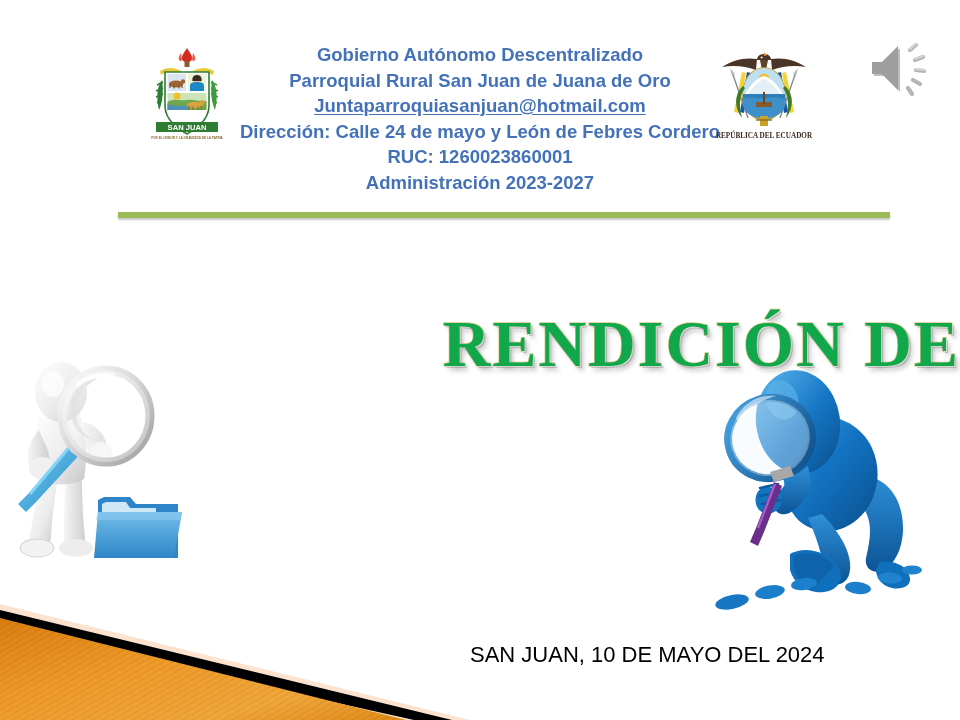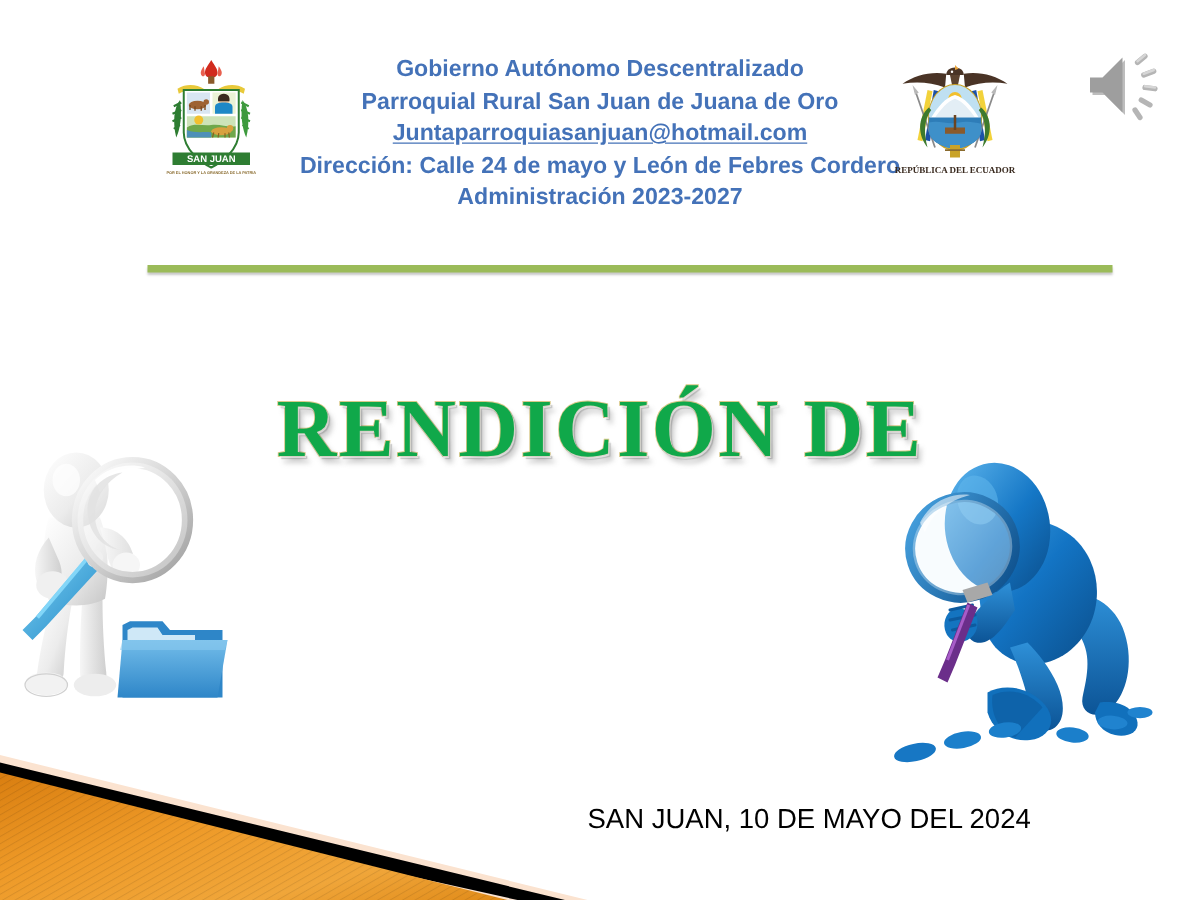--- a/index.html
+++ b/index.html
@@ -34,21 +34,21 @@
     white-space: nowrap;
   }
   .header-line.email {
     text-decoration: underline;
     text-underline-offset: 2px;
   }
 
   
   .logo-left {
     position: absolute;
-    left: 130px;
+    left: 148px;
     top: 44px;
     width: 78px;
     height: 100px;
   }
   .logo-right {
     position: absolute;
     left: 712px;
     top: 46px;
     width: 105px;
     height: 96px;
@@ -74,21 +74,21 @@
     background: #9BBB59;
     box-shadow: 0 2px 2px rgba(0,0,0,0.22);
   }
 
   
   .title-wrap {
     position: absolute;
     left: 0;
     top: 296px;
     width: 960px;
-    text-align: center;
+    text-align: right;
     pointer-events: none;
   }
   .title-line {
     font-family: "Liberation Serif", serif;
     font-weight: bold;
     font-size: 66px;
     line-height: 96px;
     color: #10A84A;
     letter-spacing: 2px;
     -webkit-text-stroke: 1.4px #D9C98A;
@@ -139,20 +139,21 @@
 </head>
 <body>
 
 <div id="slide">
 
   <div class="header-block">
     <div class="header-line">Gobierno Autónomo Descentralizado</div>
     <div class="header-line">Parroquial Rural San Juan de Juana de Oro</div>
     <div class="header-line email">Juntaparroquiasanjuan@hotmail.com</div>
     <div class="header-line">Dirección: Calle 24 de mayo y León de Febres Cordero</div>
+    <div class="header-line">RUC: 1260023860001</div>
     <div class="header-line">Administración 2023-2027</div>
   </div>
 
   <div class="logo-left">
     <svg width="78" height="100" viewBox="0 0 78 100" xmlns="http://www.w3.org/2000/svg">
 
       <path d="M39 4 C36 9 34 11 34 14 C34 17 36 18 39 18 C42 18 44 17 44 14 C44 11 42 9 39 4 Z" fill="#D12B1E"></path>
       <path d="M33 9 C31 12 30 14 31 16 C32 18 34 17 34 15 Z" fill="#E8604F"></path>
       <path d="M45 9 C47 12 48 14 47 16 C46 18 44 17 44 15 Z" fill="#E8604F"></path>
       <rect x="36.5" y="17" width="5" height="6" fill="#8B5A2B"></rect>

